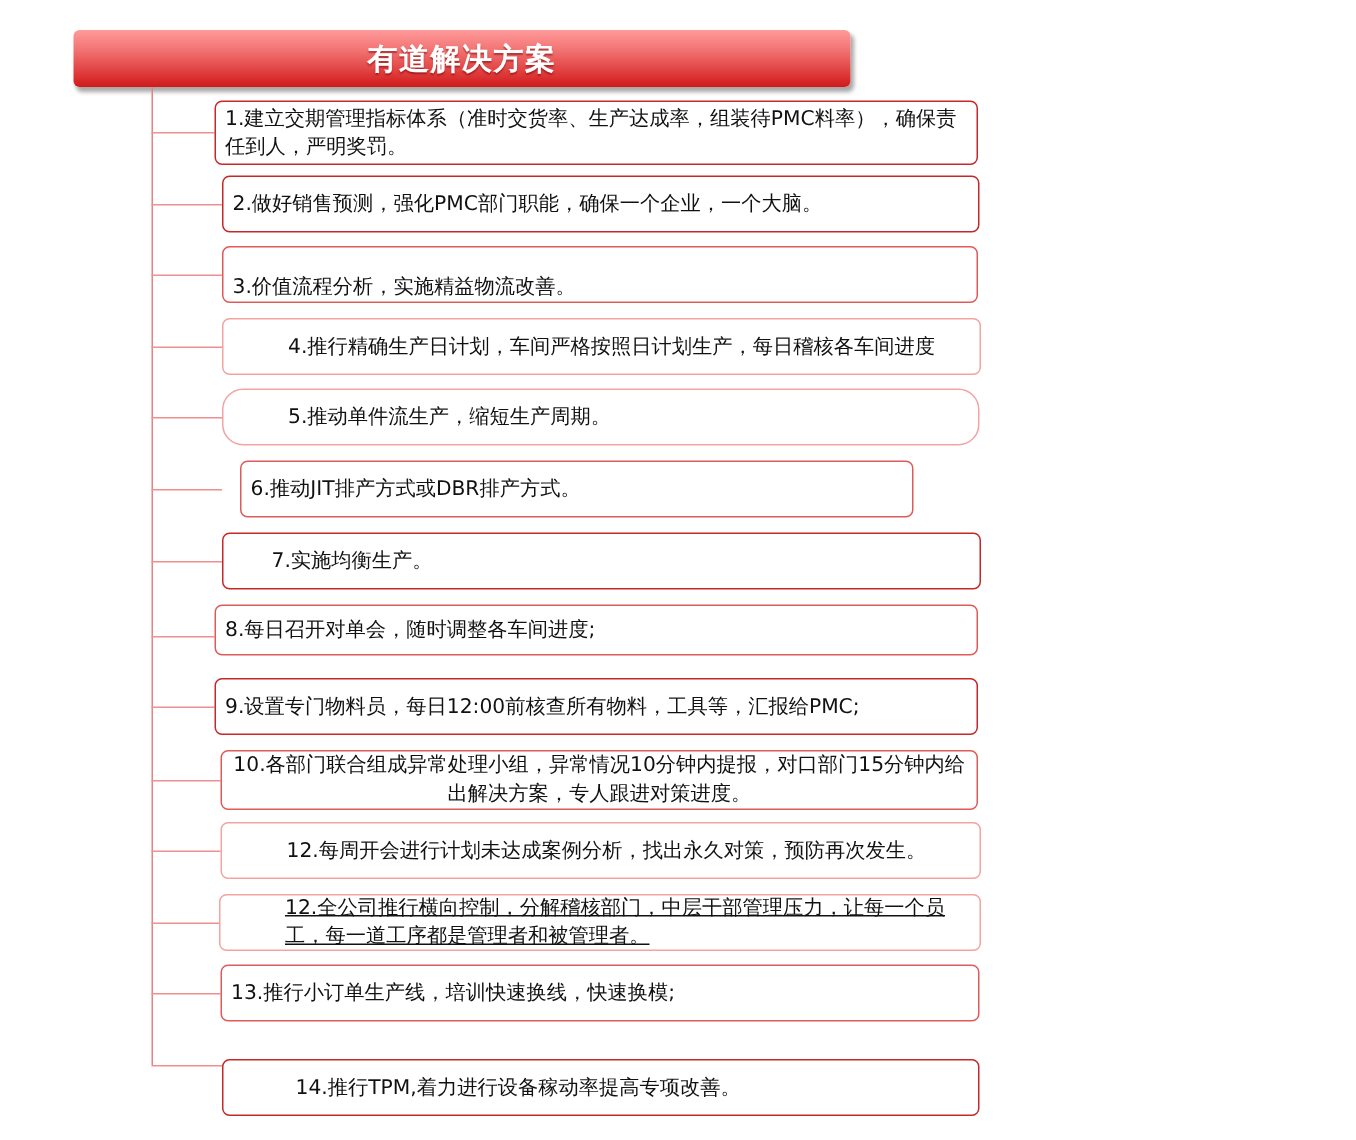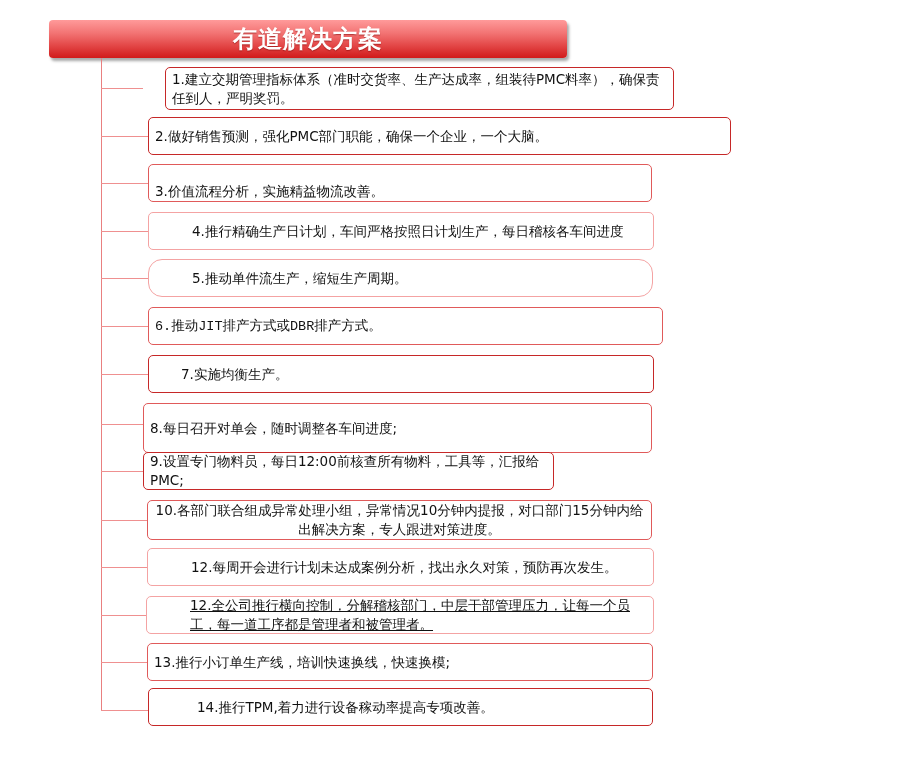--- a/index.html
+++ b/index.html
@@ -6,21 +6,21 @@
   body { width: 904px; height: 760px; position: relative; overflow: hidden;
          font-family: "DejaVu Sans", "Liberation Sans", sans-serif; }
   .header {
     position: absolute; left: 49px; top: 20px; width: 518px; height: 38px;
     border-radius: 4px;
     background: linear-gradient(to bottom, #ff9a9a 0%, #f27373 35%, #e44a4a 65%, #d11a1a 100%);
     box-shadow: 2px 3px 3px rgba(0,0,0,0.35);
     display: flex; align-items: center; justify-content: center;
   }
   .header-title {
-    color: #ffffff; font-weight: bold; font-size: 24px; letter-spacing: 1px;
+    color: #ffffff; font-weight: bold; font-size: 20px; letter-spacing: 1px;
     text-shadow: 0 1px 1px rgba(120,0,0,0.5);
   }
   .trunk {
     position: absolute; left: 101px; top: 58px; width: 0; height: 652px;
     border-left: 1.5px solid #e98080;
   }
   .branch {
     position: absolute; left: 101px; height: 0;
     border-top: 1.5px solid #ef9090;
   }
@@ -51,54 +51,54 @@
 <div class="branch" style="top:326px;width:47px;"></div>
 <div class="branch" style="top:374px;width:47px;"></div>
 <div class="branch" style="top:424px;width:42px;"></div>
 <div class="branch" style="top:471px;width:42px;"></div>
 <div class="branch" style="top:520px;width:46px;"></div>
 <div class="branch" style="top:567px;width:46px;"></div>
 <div class="branch" style="top:615px;width:45px;"></div>
 <div class="branch" style="top:662px;width:46px;"></div>
 <div class="branch" style="top:710px;width:47px;"></div>
 
-<div class="node" style="left:143px;top:67px;width:509px;height:43px;margin-left:22px;">
+<div class="node" style="left:143px;top:67px;width:509px;height:43px;">
   <span class="node-text">1.建立交期管理指标体系（准时交货率、生产达成率，组装待PMC料率），确保责任到人，严明奖罚。</span>
 </div>
-<div class="node" style="left:148px;top:117px;width:583px;height:38px;">
+<div class="node" style="left:148px;top:117px;width:505px;height:38px;">
   <span class="node-text">2.做好销售预测，强化PMC部门职能，确保一个企业，一个大脑。</span>
 </div>
 <div class="node mid" style="left:148px;top:164px;width:504px;height:38px;align-items:flex-end;">
   <span class="node-text">3.价值流程分析，实施精益物流改善。</span>
 </div>
 <div class="node light" style="left:148px;top:212px;width:506px;height:38px;">
   <span class="node-text">4.推行精确生产日计划，车间严格按照日计划生产，每日稽核各车间进度</span>
 </div>
 <div class="node light" style="left:148px;top:259px;width:505px;height:38px;border-radius:14px;">
   <span class="node-text">5.推动单件流生产，缩短生产周期。</span>
 </div>
-<div class="node mid" style="left:148px;top:307px;width:515px;height:38px;font-family:Liberation Mono, monospace;">
+<div class="node mid" style="left:160px;top:307px;width:449px;height:38px;">
   <span class="node-text">6.推动JIT排产方式或DBR排产方式。</span>
 </div>
 <div class="node" style="left:148px;top:355px;width:506px;height:38px;padding-left:32px;">
   <span class="node-text">7.实施均衡生产。</span>
 </div>
-<div class="node mid" style="left:143px;top:403px;width:509px;height:50px;">
+<div class="node mid" style="left:143px;top:403px;width:509px;height:34px;">
   <span class="node-text">8.每日召开对单会，随时调整各车间进度;</span>
 </div>
-<div class="node" style="left:143px;top:452px;width:411px;height:38px;">
+<div class="node" style="left:143px;top:452px;width:509px;height:38px;">
   <span class="node-text">9.设置专门物料员，每日12:00前核查所有物料，工具等，汇报给PMC;</span>
 </div>
 <div class="node mid" style="left:147px;top:500px;width:505px;height:40px;text-align:center;">
   <span class="node-text">10.各部门联合组成异常处理小组，异常情况10分钟内提报，对口部门15分钟内给出解决方案，专人跟进对策进度。</span>
 </div>
 <div class="node light" style="left:147px;top:548px;width:507px;height:38px;">
   <span class="node-text">12.每周开会进行计划未达成案例分析，找出永久对策，预防再次发生。</span>
 </div>
 <div class="node light" style="left:146px;top:596px;width:508px;height:38px;text-decoration:underline;">
   <span class="node-text">12.全公司推行横向控制，分解稽核部门，中层干部管理压力，让每一个员工，每一道工序都是管理者和被管理者。</span>
 </div>
 <div class="node mid" style="left:147px;top:643px;width:506px;height:38px;align-items:center;">
   <span class="node-text">13.推行小订单生产线，培训快速换线，快速换模;</span>
 </div>
-<div class="node" style="left:148px;top:688px;width:505px;height:38px;padding-left:48px;">
+<div class="node" style="left:148px;top:706px;width:505px;height:38px;padding-left:48px;">
   <span class="node-text">14.推行TPM,着力进行设备稼动率提高专项改善。</span>
 </div>
 
 </body></html>

